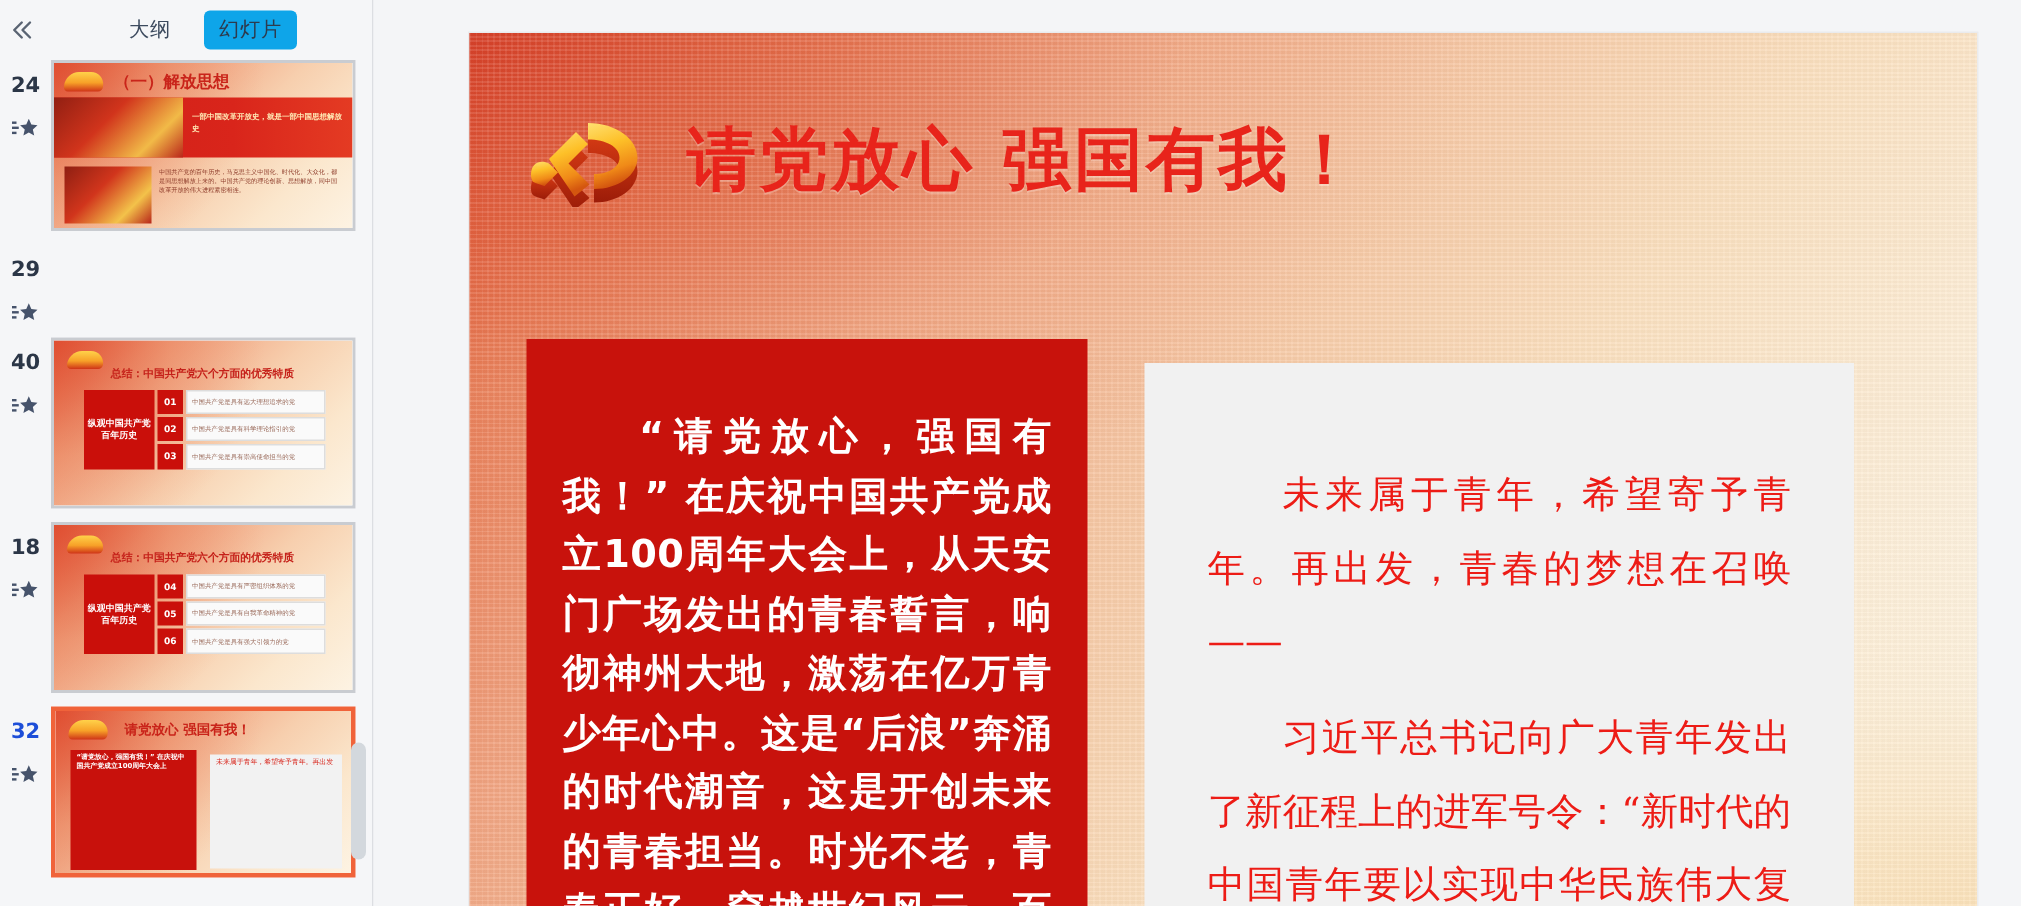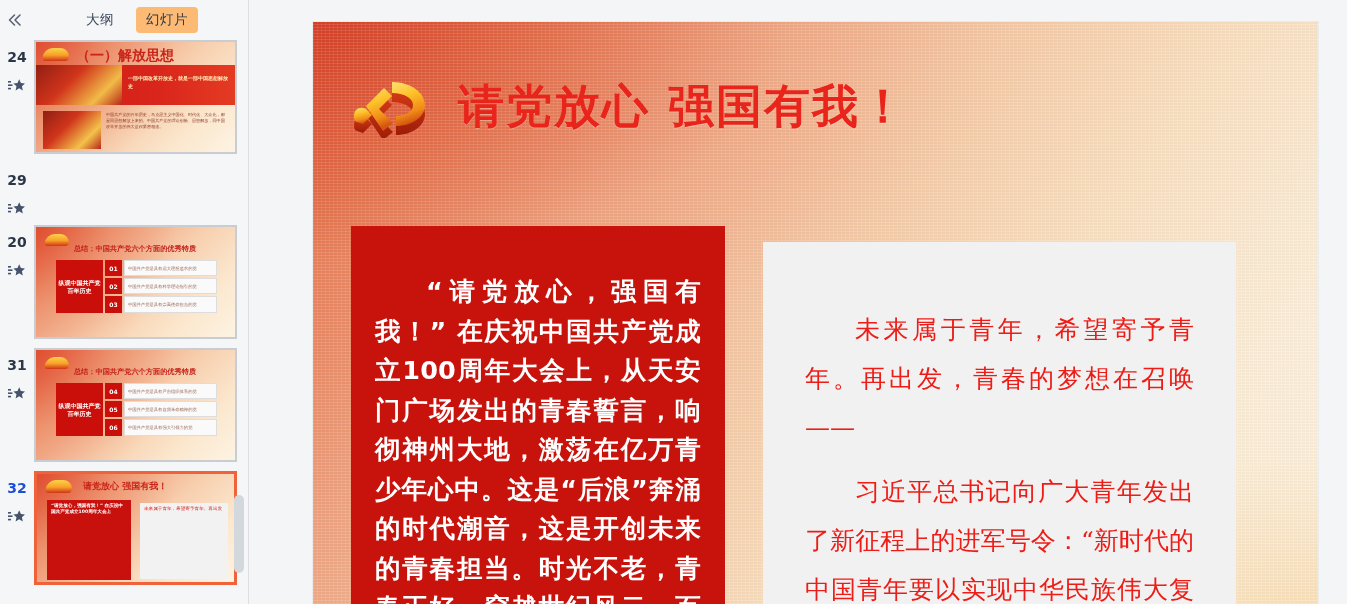--- a/index.html
+++ b/index.html
@@ -34,21 +34,21 @@
   #collapse-btn svg { display:block; }
   .tab {
     font-size: 13.5px;
     color: #3c4a5e;
     padding: 4px 10px;
     border-radius: 4px;
     cursor: pointer;
     letter-spacing: 0.5px;
   }
   #tab-outline { margin-left: 46px; }
-  #tab-slides { margin-left: 12px; background: #fdba74; color:#2d3b4e; }
+  #tab-slides { margin-left: 12px; background: #0ea5e9; color:#2d3b4e; }
 
   #thumb-list {
     position: absolute; top: 40px; left: 0;
     width: 249px; height: 564px;
     overflow: hidden;
   }
   .thumb-row {
     position: relative;
     display: flex;
     align-items: flex-start;
@@ -97,21 +97,21 @@
   }
   .mini-emblem {
     position:absolute; left:7px; top:6px;
     width:26px; height:13px;
     background: linear-gradient(180deg,#ffd24a 0%, #f7a128 55%, #cf3418 100%);
     border-radius: 9px 9px 3px 3px;
     transform: skewX(-6deg);
   }
   .mini-title {
     position:absolute; left:40px; top:5px;
-    font-size:14px; color:#c9241a; font-weight:bold; white-space:nowrap;
+    font-size:11px; color:#c9241a; font-weight:bold; white-space:nowrap;
     font-family:"DejaVu Sans", sans-serif;
   }
   .mini-band {
     position:absolute; left:0; right:0;
     background: linear-gradient(90deg,#cf1f17 0%, #d9251b 60%, #e43b23 100%);
   }
   .mini-redbox {
     position:absolute;
     background:#c8110c;
     color:#fff;
@@ -334,21 +334,21 @@
               <rect x="0" y="6.4" width="4.5" height="1.6" fill="#46536b"></rect>
               <rect x="0" y="9.8" width="3" height="1.6" fill="#46536b"></rect>
               <path d="M11.2 1.2 L12.9 5.0 L17 5.5 L13.9 8.3 L14.8 12.4 L11.2 10.3 L7.6 12.4 L8.5 8.3 L5.4 5.5 L9.5 5.0 Z" fill="#46536b"></path>
             </svg>
           </div>
         </div>
       </div>
 
       <div class="thumb-row">
         <div class="thumb-gutter">
-          <div class="thumb-num">20</div>
+          <div class="thumb-num">40</div>
           <div class="anim-star">
             <svg width="18" height="15" viewBox="0 0 18 15" aria-hidden="true">
               <rect x="0" y="3" width="3" height="1.6" fill="#46536b"></rect>
               <rect x="0" y="6.4" width="4.5" height="1.6" fill="#46536b"></rect>
               <rect x="0" y="9.8" width="3" height="1.6" fill="#46536b"></rect>
               <path d="M11.2 1.2 L12.9 5.0 L17 5.5 L13.9 8.3 L14.8 12.4 L11.2 10.3 L7.6 12.4 L8.5 8.3 L5.4 5.5 L9.5 5.0 Z" fill="#46536b"></path>
             </svg>
           </div>
         </div>
         <div class="thumb-frame">
@@ -361,21 +361,21 @@
             <div class="mini-numcell" style="left:69px;top:51px;width:17px;height:16px;">02</div>
             <div class="mini-itemcell" style="left:88px;top:51px;width:93px;height:16px;">中国共产党是具有科学理论指引的党</div>
             <div class="mini-numcell" style="left:69px;top:69px;width:17px;height:17px;">03</div>
             <div class="mini-itemcell" style="left:88px;top:69px;width:93px;height:17px;">中国共产党是具有崇高使命担当的党</div>
           </div>
         </div>
       </div>
 
       <div class="thumb-row">
         <div class="thumb-gutter">
-          <div class="thumb-num">31</div>
+          <div class="thumb-num">18</div>
           <div class="anim-star">
             <svg width="18" height="15" viewBox="0 0 18 15" aria-hidden="true">
               <rect x="0" y="3" width="3" height="1.6" fill="#46536b"></rect>
               <rect x="0" y="6.4" width="4.5" height="1.6" fill="#46536b"></rect>
               <rect x="0" y="9.8" width="3" height="1.6" fill="#46536b"></rect>
               <path d="M11.2 1.2 L12.9 5.0 L17 5.5 L13.9 8.3 L14.8 12.4 L11.2 10.3 L7.6 12.4 L8.5 8.3 L5.4 5.5 L9.5 5.0 Z" fill="#46536b"></path>
             </svg>
           </div>
         </div>
         <div class="thumb-frame">

